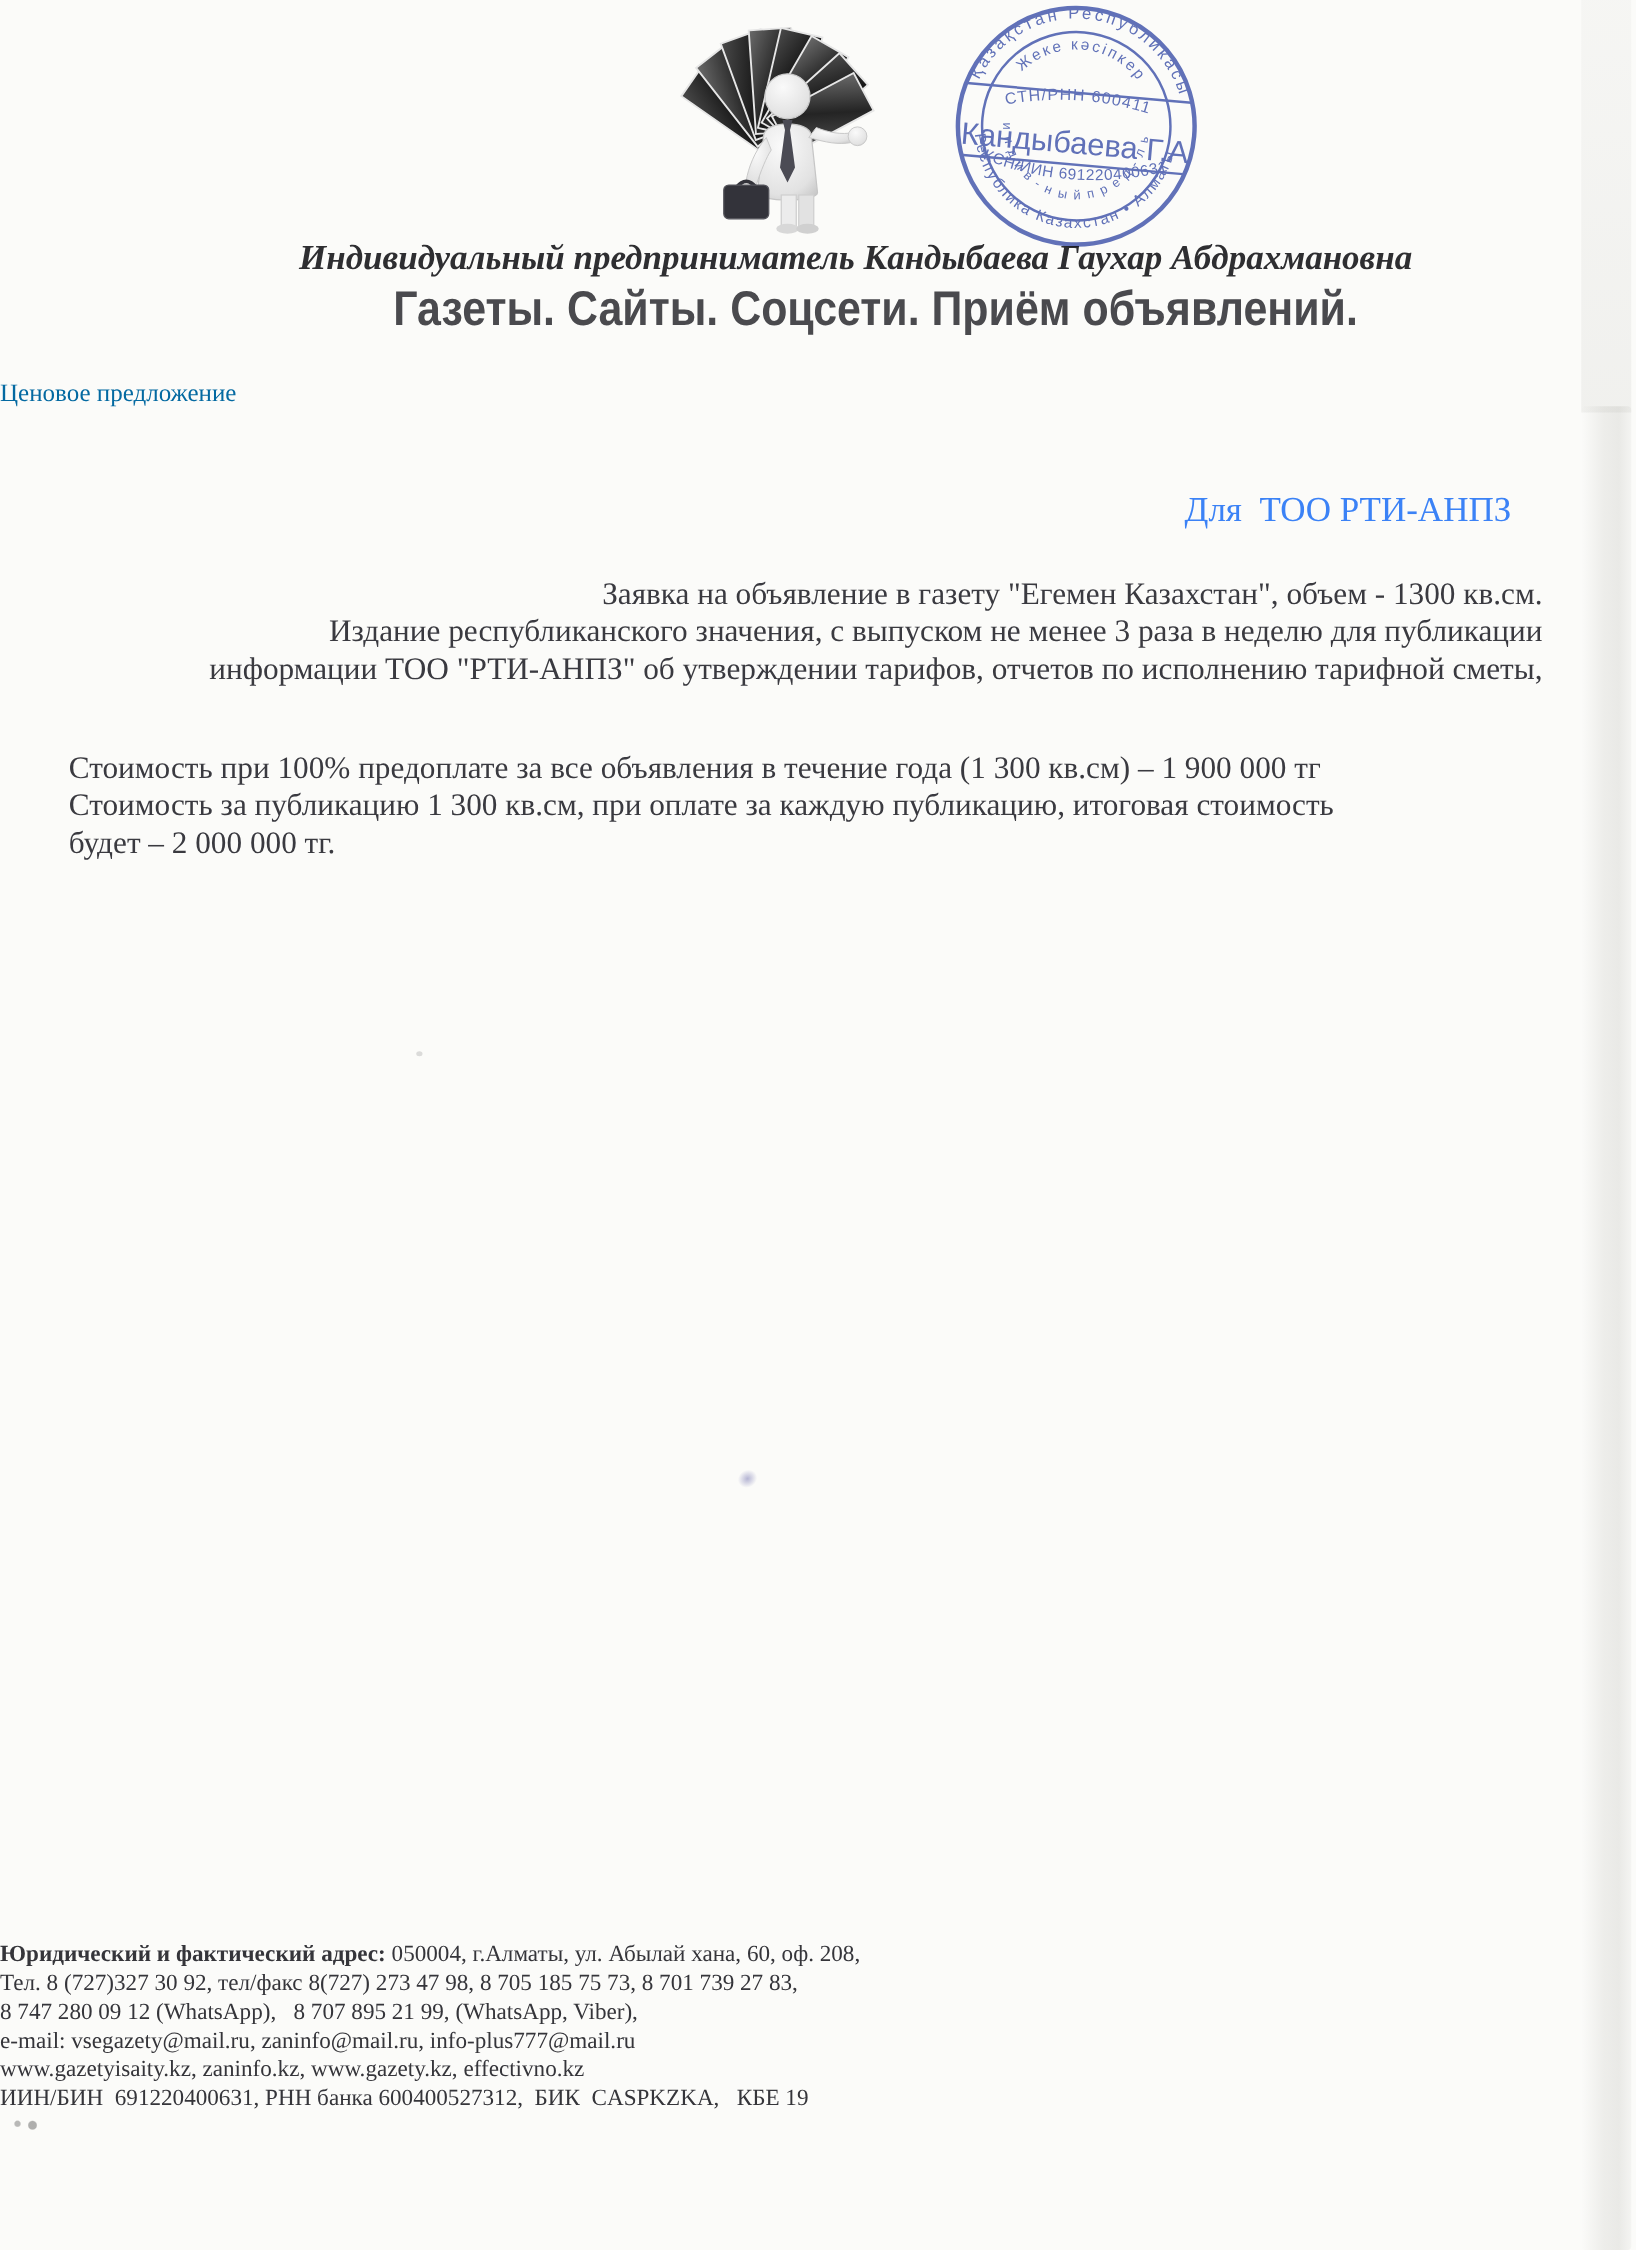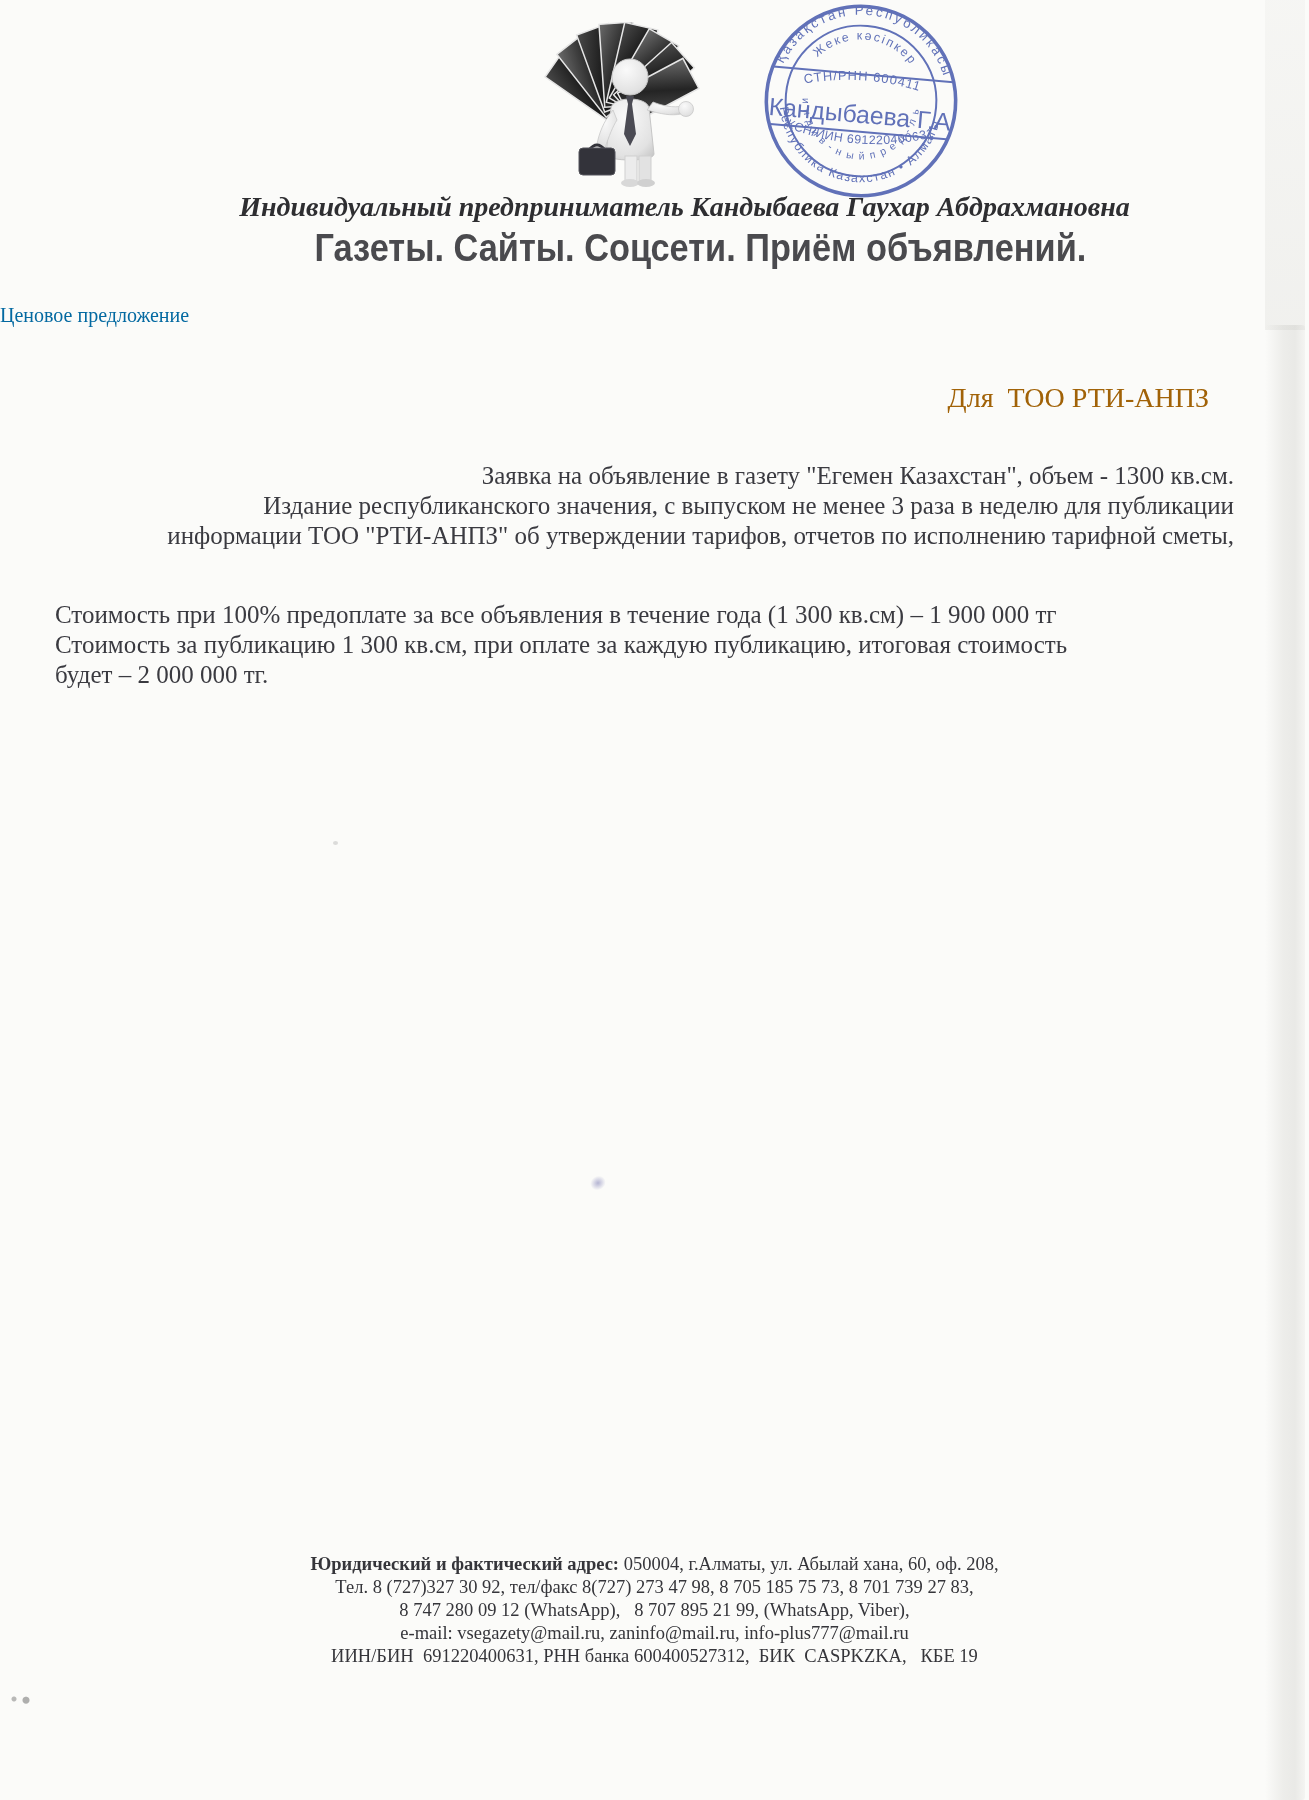--- a/index.html
+++ b/index.html
@@ -43,34 +43,34 @@
     position:absolute; top:226px; left:0; width:100%;
     text-align:center; color:#4a4a4e;
     font-family:"Liberation Sans", sans-serif; font-weight:bold;margin-left:46px;
   }
   .h2 > span{display:inline-block; font-size:39px; transform:scaleX(0.88); transform-origin:center; letter-spacing:0px;}
   .doc-title{
     position:absolute; top:304px; left:0; width:100%;
     text-align:left; font-size:20px; color:#0369a1;
   }
   .recipient{
-    position:absolute; top:382px; right:100px;
-    font-size:28px; color:#a16207; white-space:pre-wrap;
+    position:absolute; top:393px; right:100px;
+    font-size:28px; color:#3b82f6; white-space:pre-wrap;
   }
   .para{
     position:absolute; left:55px; right:75px;
     font-size:25px; line-height:30px; color:#3a3a40;
   }
   .para div{white-space:pre-wrap;}
   .p1{top:461px;text-align:right;}
   .p2{top:600px;}
   
   .footer{
     position:absolute; top:1553px; left:0; width:100%;
-    text-align:center; font-size:18.5px; line-height:23px; color:#35353a;
+    font-size:18.5px; line-height:23px; color:#35353a;
   }
   .footer div{white-space:pre-wrap;}
   .footer b{font-weight:bold;}
   
   .smudge-blue{
     position:absolute; left:590px; top:1176px; width:16px; height:14px;
     background:radial-gradient(ellipse at center, rgba(95,95,165,0.45), rgba(95,95,165,0) 70%);
     transform:rotate(-30deg);
   }
   .smudge-gray{
@@ -207,20 +207,21 @@
     <div>Стоимость при 100% предоплате за все объявления в течение года (1 300 кв.см) – 1 900 000 тг</div>
     <div>Стоимость за публикацию 1 300 кв.см, при оплате за каждую публикацию, итоговая стоимость</div>
     <div>будет – 2 000 000 тг.</div>
   </div>
 
   <div class="footer">
     <div><b>Юридический и фактический адрес:</b><span> 050004, г.Алматы, ул. Абылай хана, 60, оф. 208,</span></div>
     <div>Тел. 8 (727)327 30 92, тел/факс 8(727) 273 47 98, 8 705 185 75 73, 8 701 739 27 83,</div>
     <div>8 747 280 09 12 (WhatsApp),   8 707 895 21 99, (WhatsApp, Viber),</div>
     <div>e-mail: vsegazety@mail.ru, zaninfo@mail.ru, info-plus777@mail.ru</div>
+    <div>www.gazetyisaity.kz, zaninfo.kz, www.gazety.kz, effectivno.kz</div>
     <div>ИИН/БИН  691220400631, РНН банка 600400527312,  БИК  CASPKZKA,   КБЕ 19</div>
   </div>
 
   <div class="smudge-blue"></div>
   <div class="smudge-gray"></div>
   <div class="speck"></div>
   <div class="scan-strip-top"></div>
   <div class="scan-strip"></div>
 
 </div>

